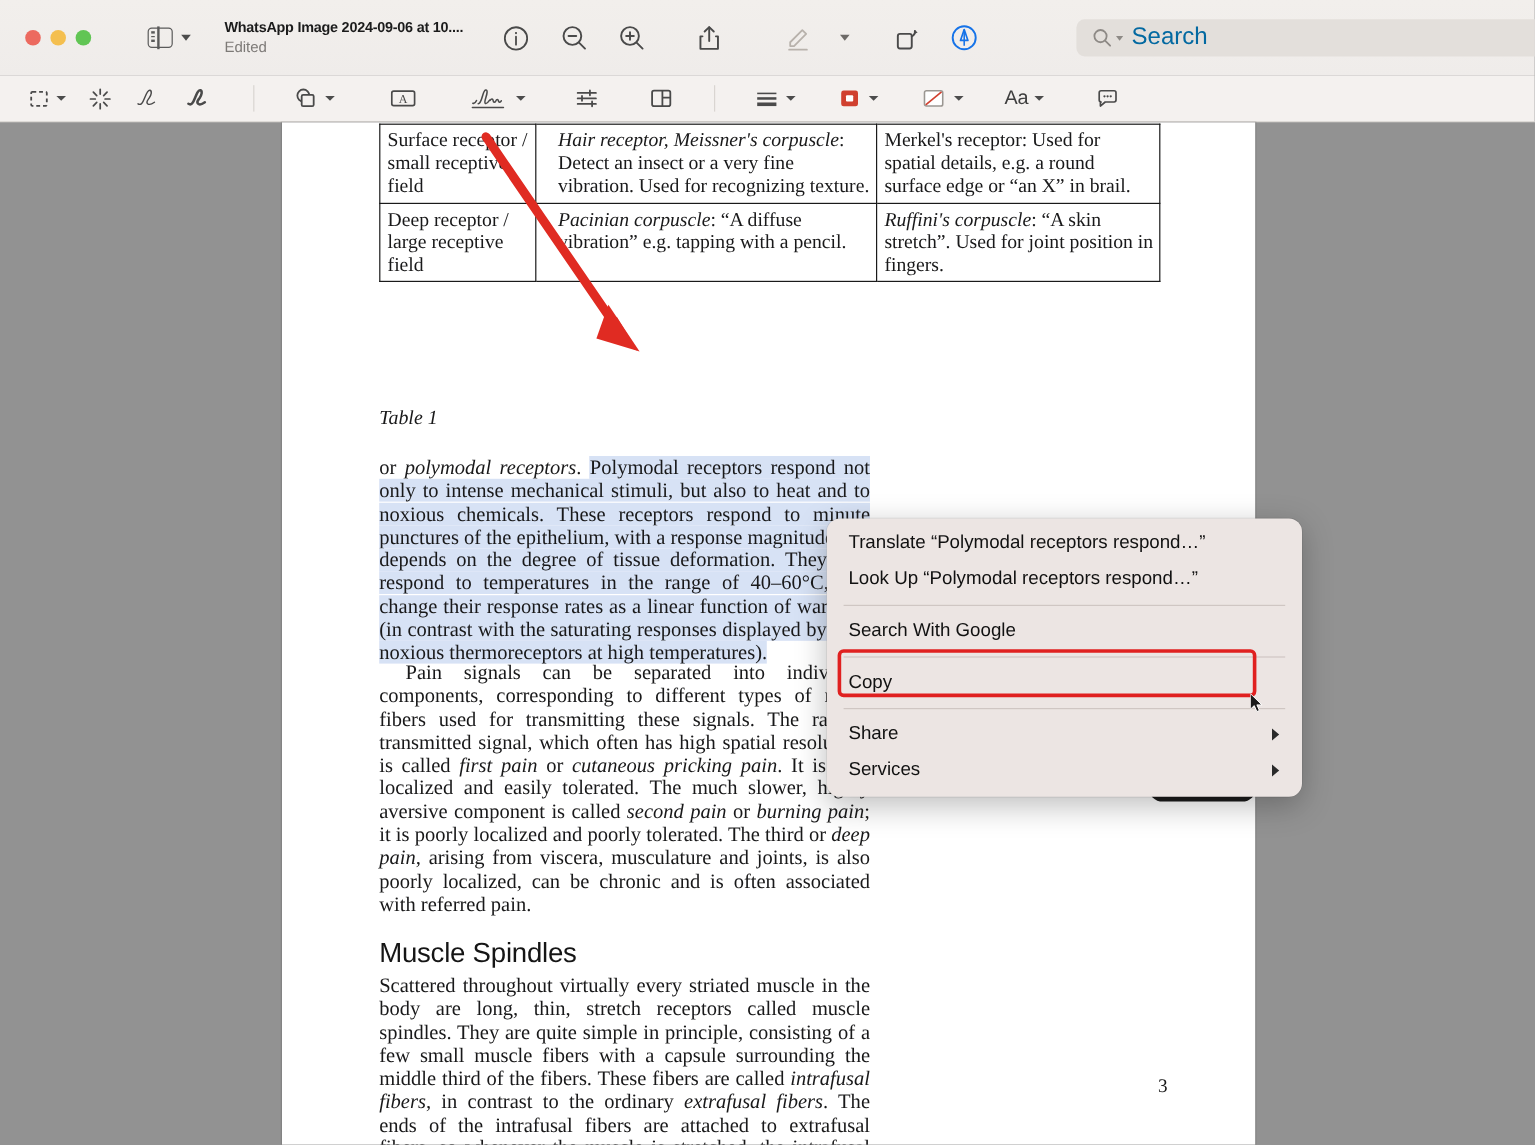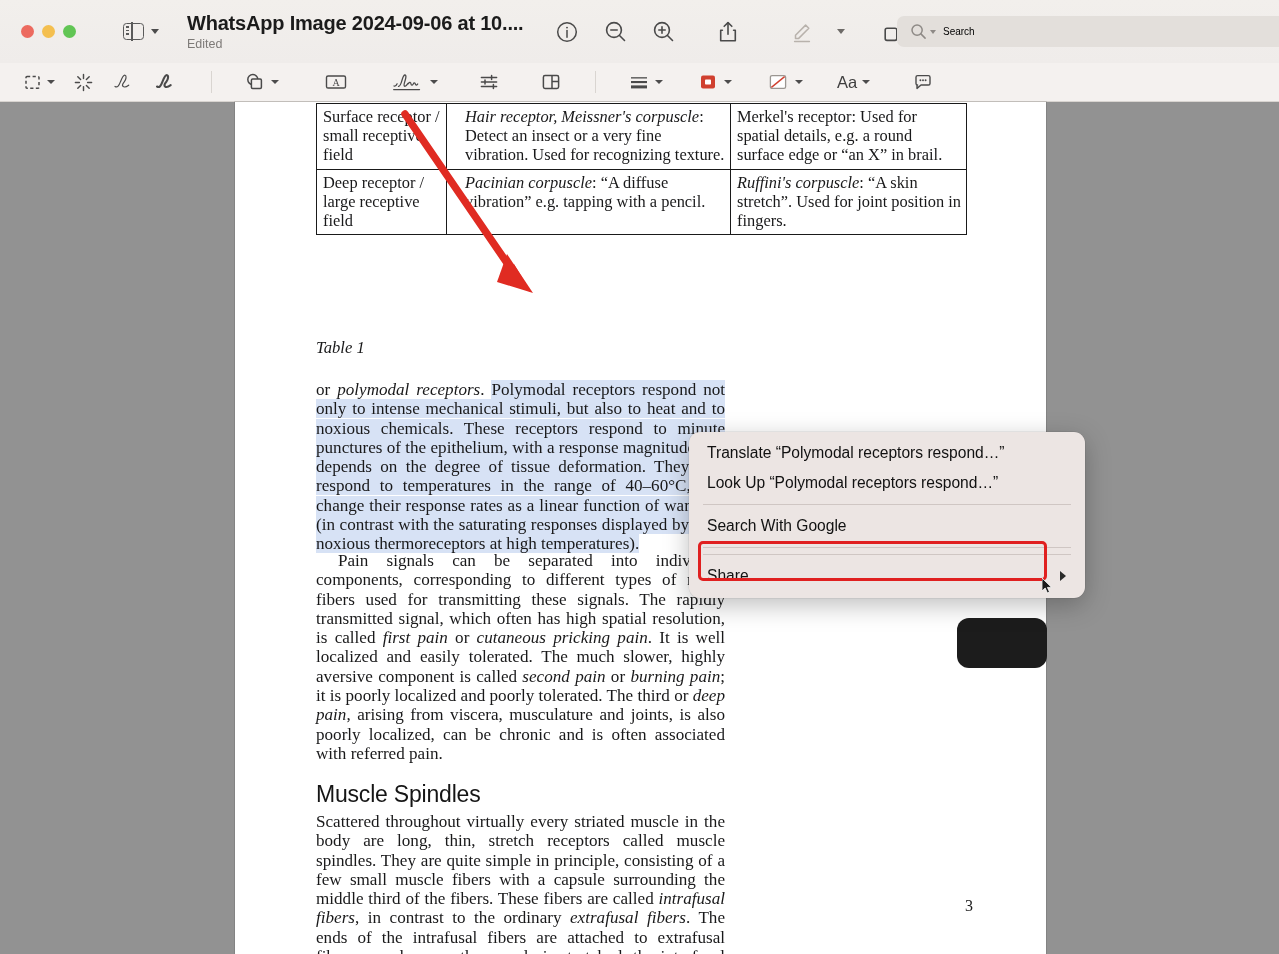--- a/index.html
+++ b/index.html
@@ -29,33 +29,33 @@
   .sb-icon { width: 21px; height: 17px; border: 1.6px solid #5a5a5a; border-radius: 3.5px;
              position: relative; }
   .sb-icon:after { content:""; position:absolute; left:7px; top:-1.6px; bottom:-1.6px;
                    width:1.6px; background:#5a5a5a; }
   .sb-icon .dots { position:absolute; left:2px; top:2px; width:3px; }
   .sb-icon .dots i { display:block; width:3px; height:1.6px; background:#5a5a5a; margin-bottom:2px;}
   .chev-d { width:0;height:0;border-left:4.5px solid transparent;border-right:4.5px solid transparent;
             border-top:5px solid #4c4c4c; }
 
   .doc-title { margin-left: 28px; line-height: 1.12; }
-  .doc-title .t1 { font-size: 20px; font-weight: bold; color: #1b1b1b; letter-spacing:-0.2px;}
+  .doc-title .t1 { font-size: 12px; font-weight: bold; color: #1b1b1b; letter-spacing:-0.2px;}
   .doc-title .t2 { font-size: 12.5px; color: #7d7a77; margin-top: 2px; }
 
   .tb-icons { display:flex; align-items:center; margin-left: 20px; gap: 0px; }
   .tbi { width: 48px; height: 44px; display:flex; align-items:center; justify-content:center;
          cursor: default; }
 
   .searchbox {
     position:absolute; right: -8px; top: 16px; width: 390px; height: 31px;
     background: #e3dfdb; border-radius: 7px; display:flex; align-items:center;
     padding-left: 13px; gap: 7px;
   }
-  .searchbox .ph { font-size: 10px; color: #000000; }
+  .searchbox .ph { font-size: 20px; color: #0369a1; }
 
   
   .markupbar {
     position: absolute; left:0; top: 63px; width: 1279px; height: 39px;
     background: #f4f1ef; display:flex; align-items:center;
     border-bottom: 1px solid #d8d4d0;
   }
   .mtool { height: 30px; display:flex; align-items:center; justify-content:center;
            gap: 5px; padding: 0 9px; }
   .msep { width:1px; height:22px; background:#d9d5d1; margin: 0 7px; }
@@ -405,27 +405,34 @@
       </div>
 
       <div class="ctxsep"></div>
 
       <div class="ctxitem">
         <span class="lbl">Search With Google</span>
       </div>
 
       <div class="ctxsep"></div>
 
+      <div class="ctxitem boxed">
+        <span class="lbl">Copy</span>
+      </div>
 
       <div class="ctxsep"></div>
 
       <div class="ctxitem">
         <span class="lbl">Share</span>
         <span class="sub-arrow"></span>
       </div>
+      <div class="ctxitem">
+        <span class="lbl">Services</span>
+        <span class="sub-arrow"></span>
+      </div>
 
       <div class="redbox"></div>
     </div>
   </div>
 
   <svg class="cursor" viewBox="0 0 12 16">
     <polygon points="0,0 0,13 3.2,10 5.4,15 7.5,14 5.4,9.4 9.6,9.4" fill="#1a1a1a" stroke="#fff" stroke-width="0.8"></polygon>
   </svg>
 
 </div>

